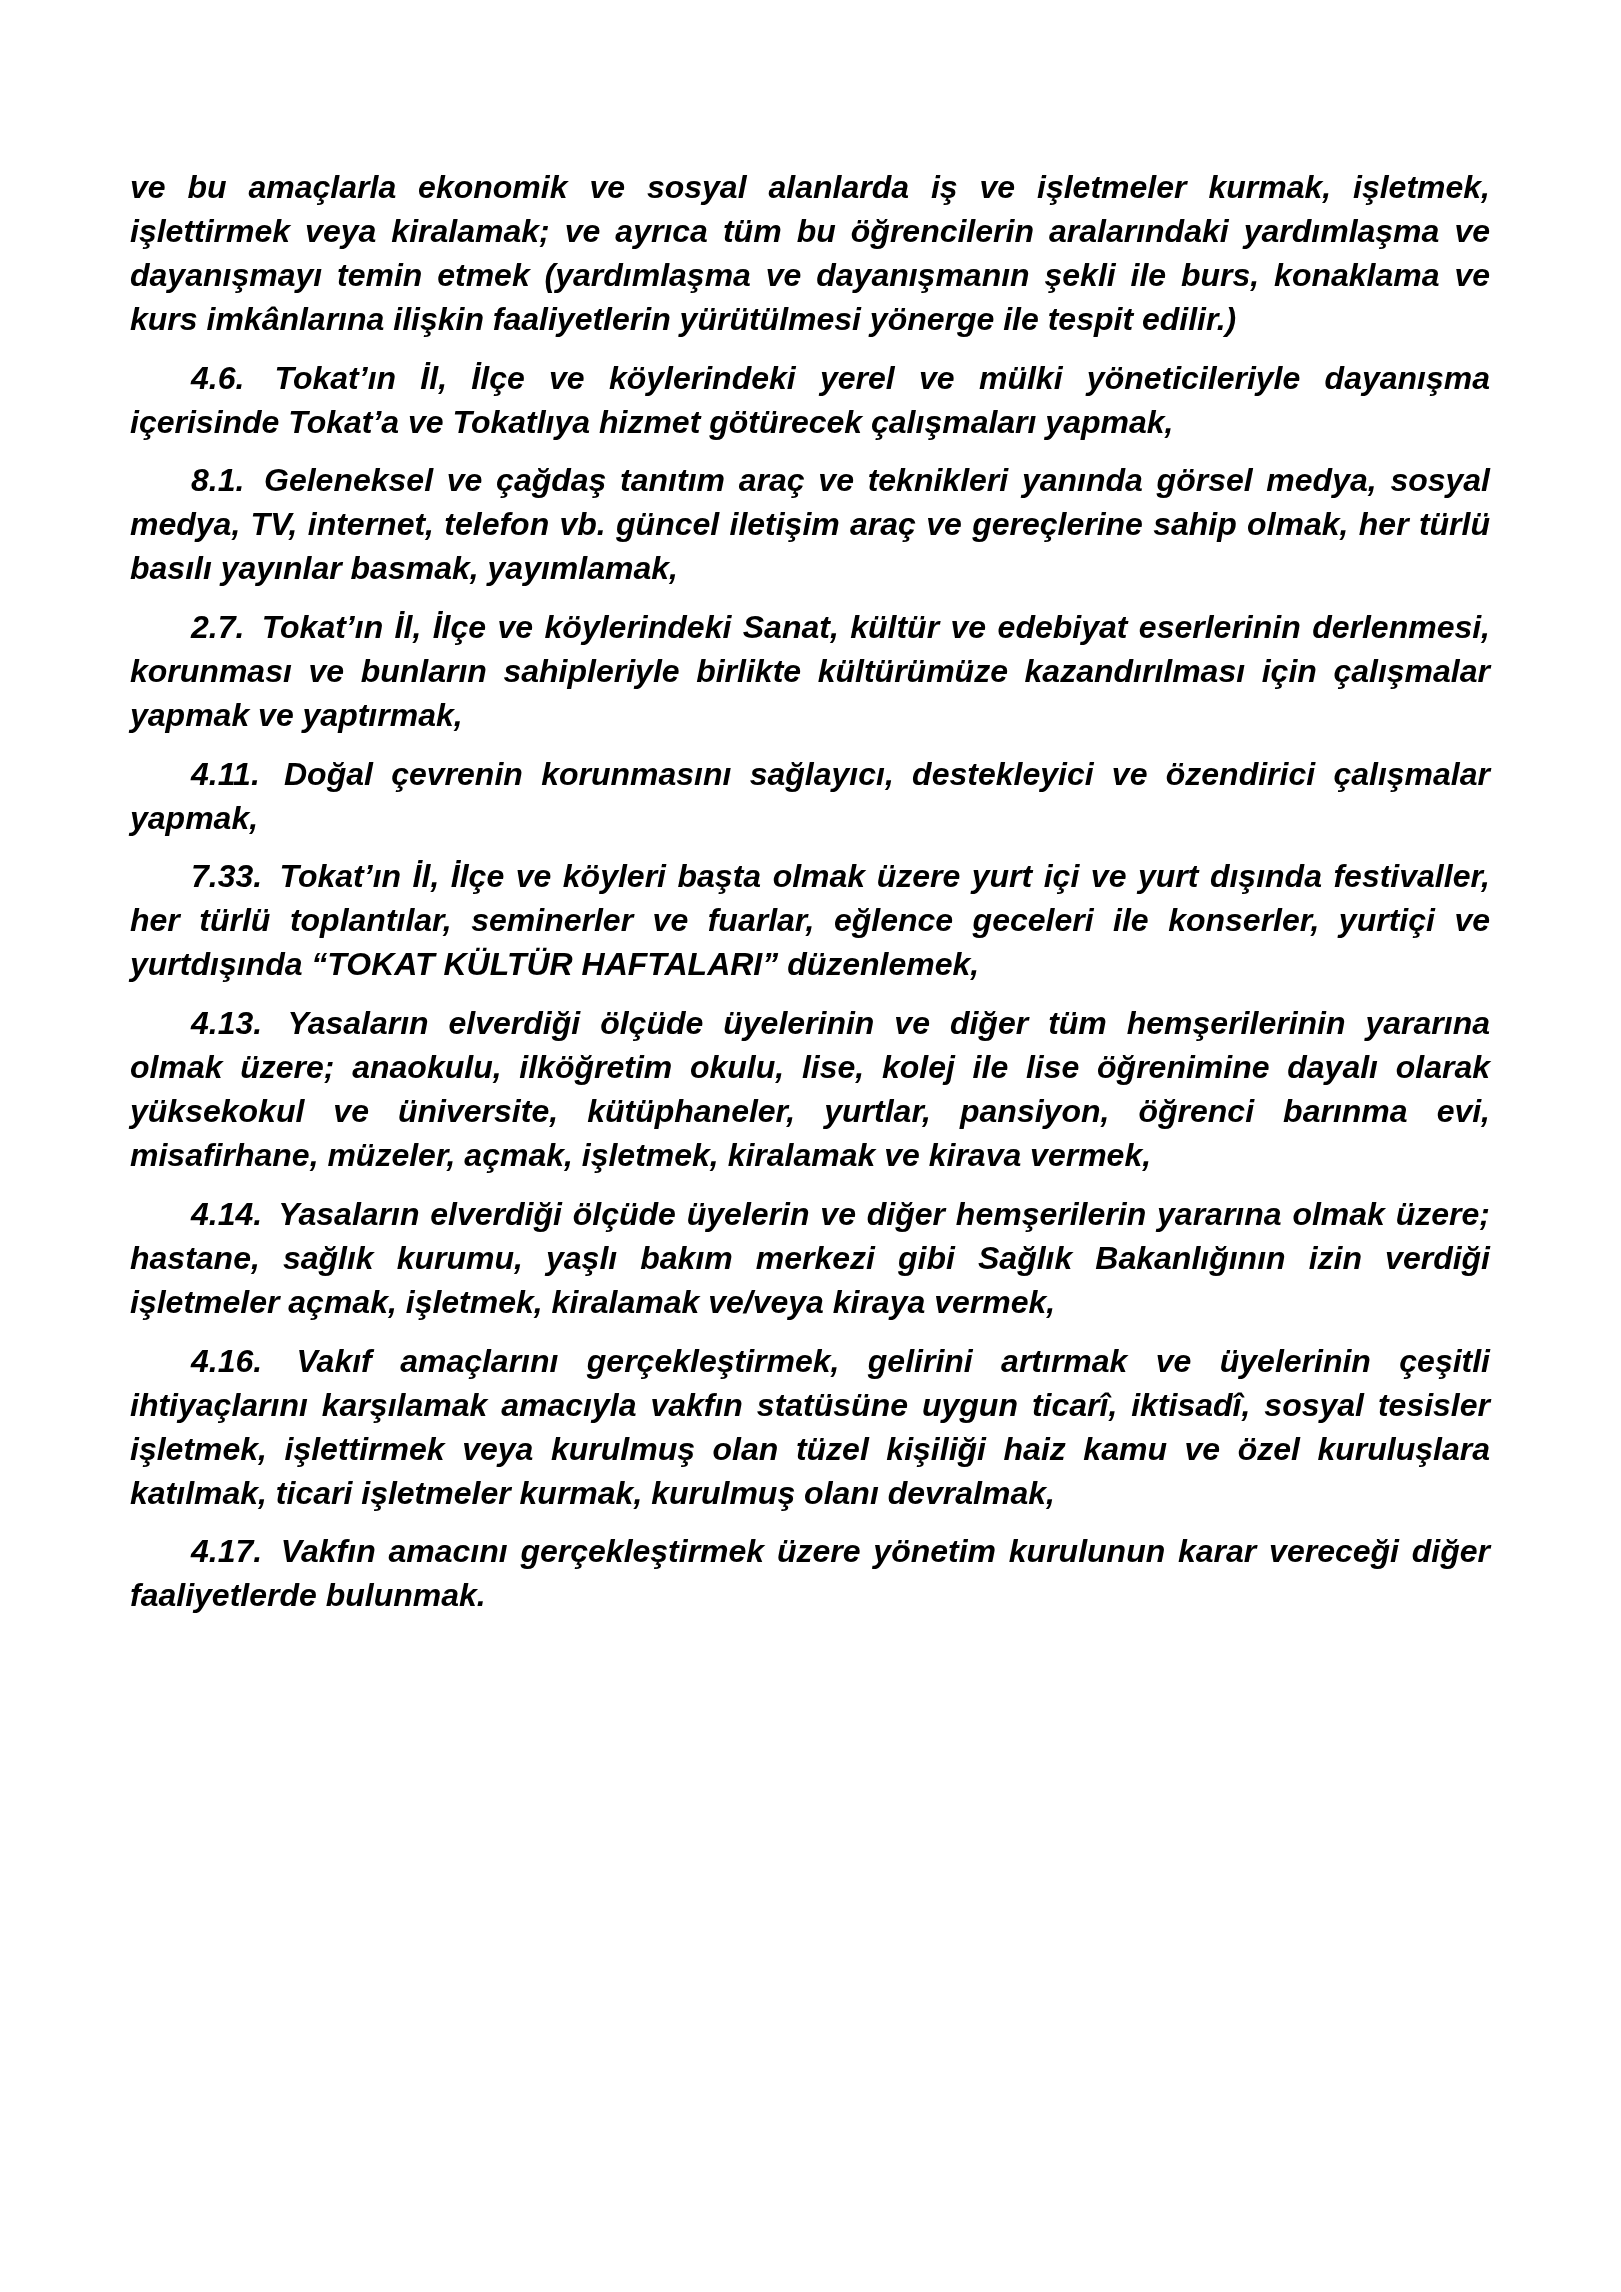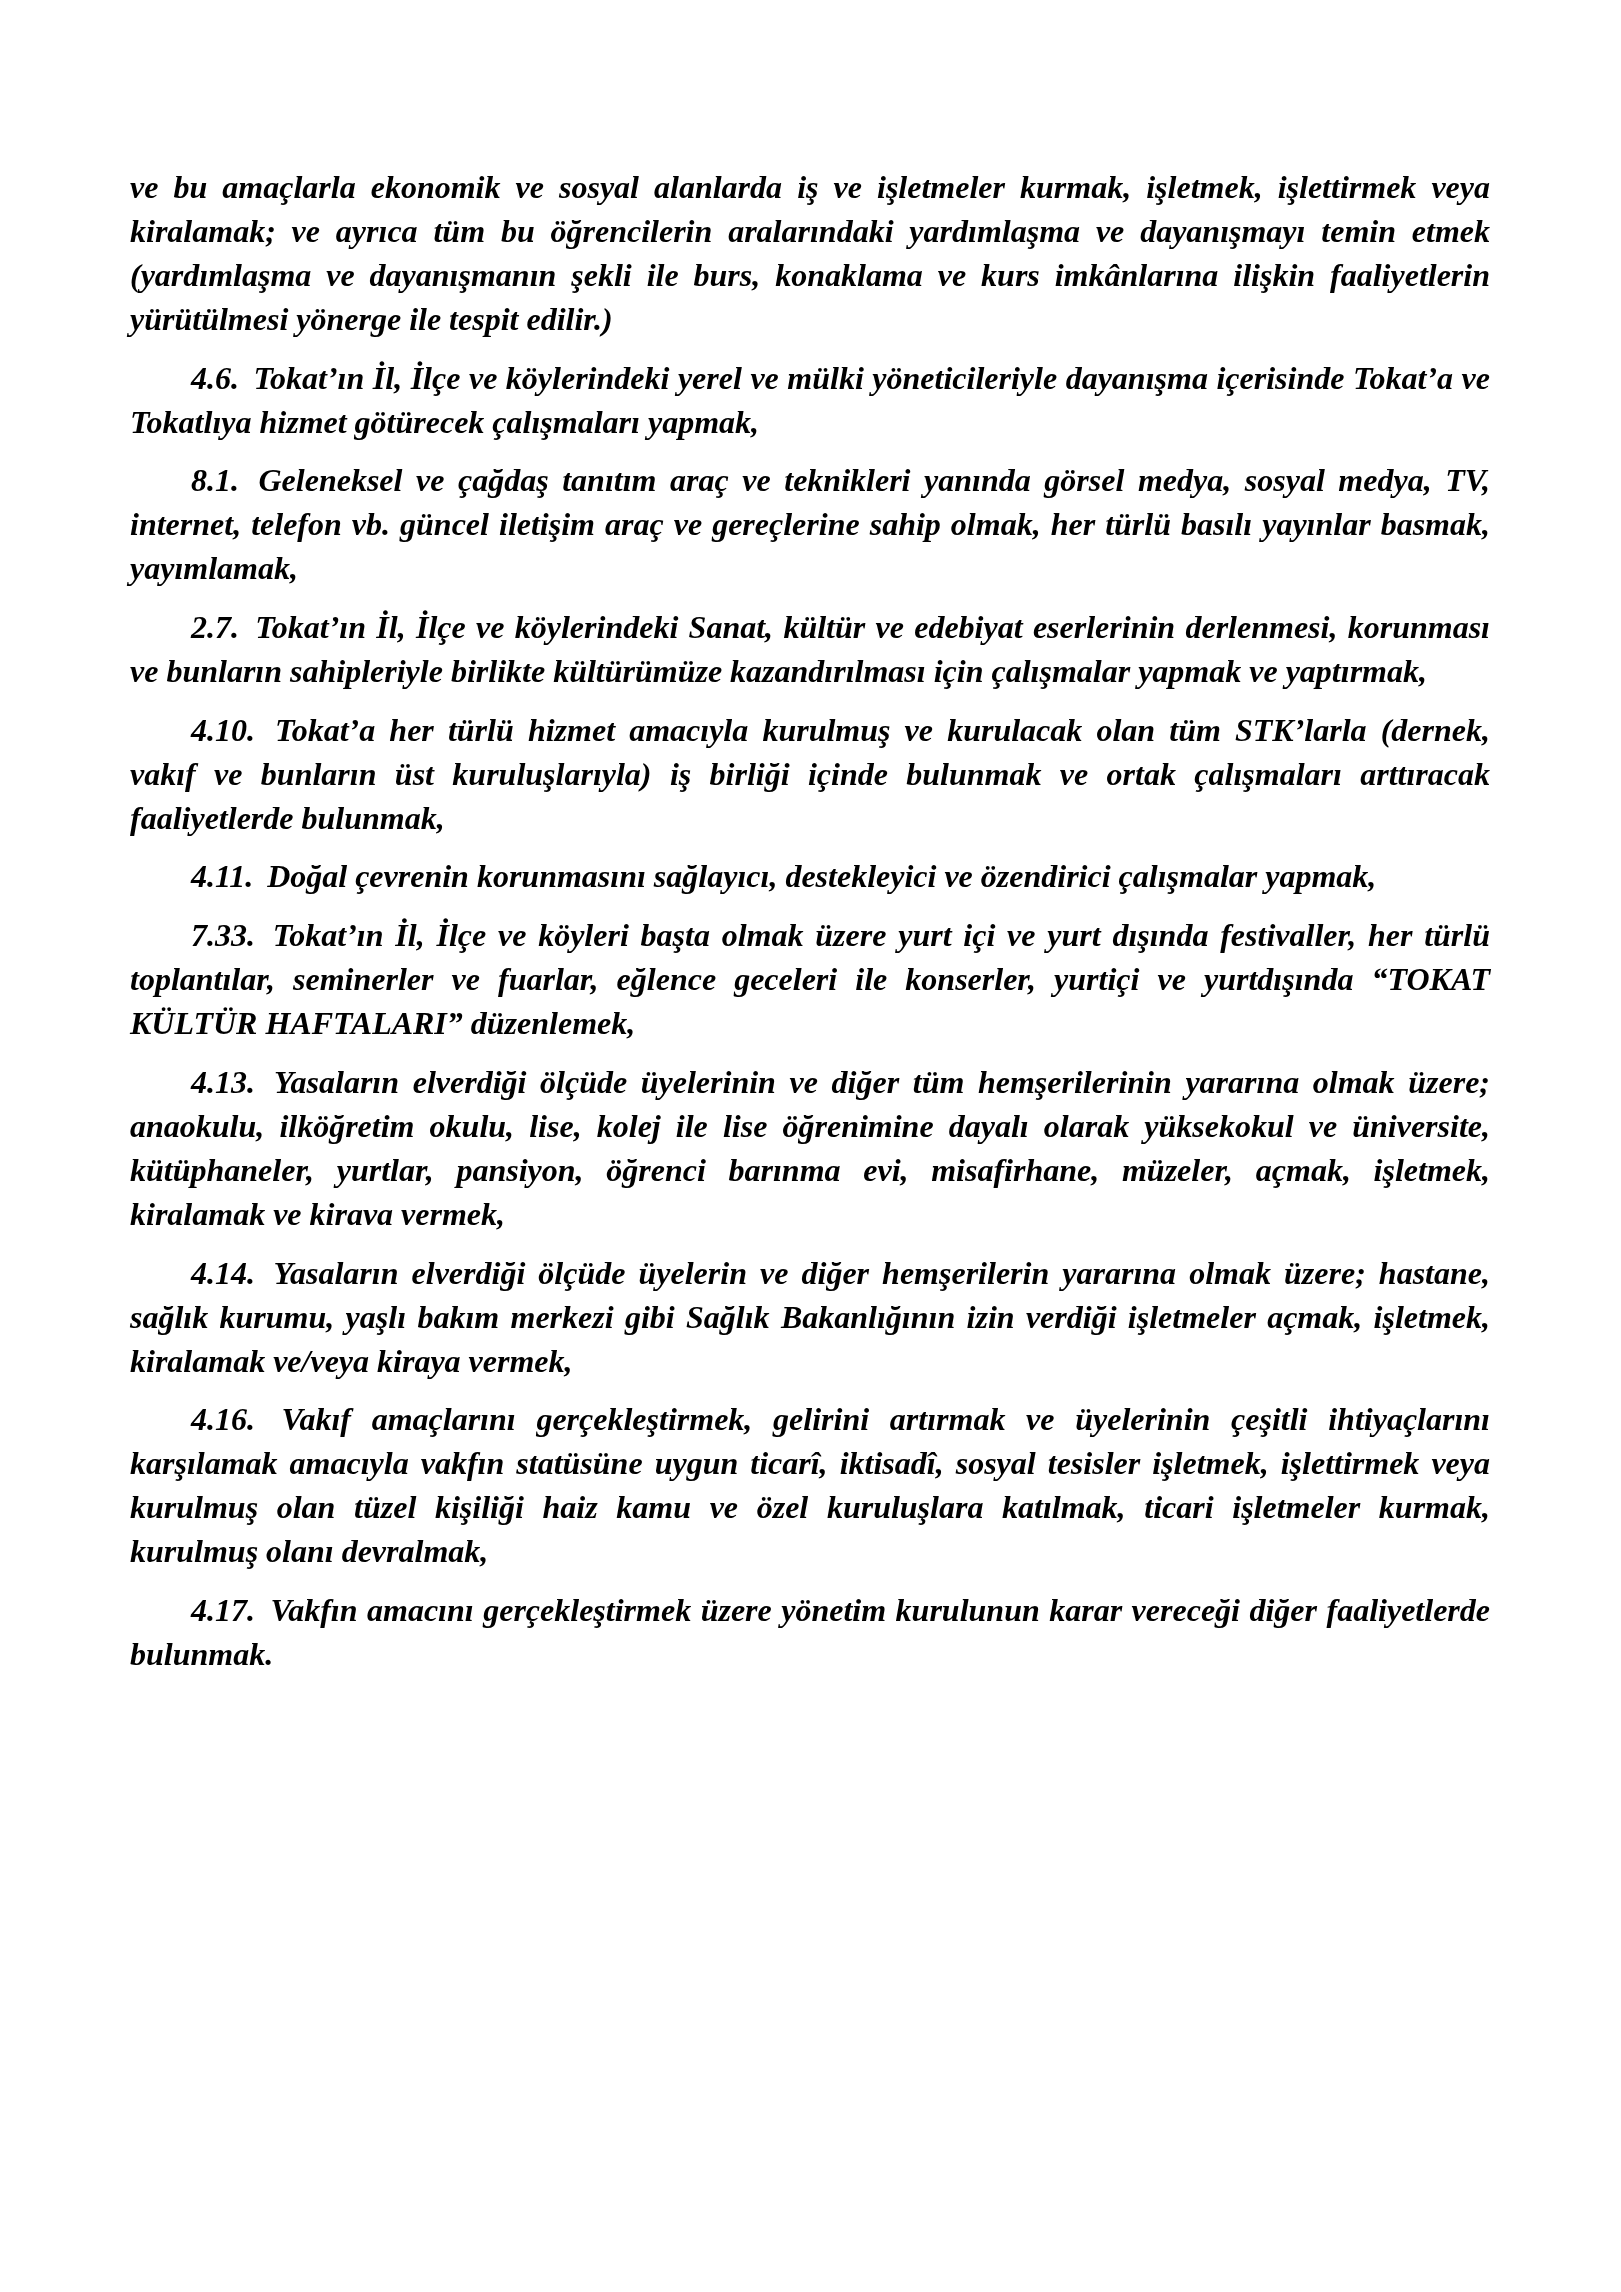--- a/index.html
+++ b/index.html
@@ -13,21 +13,21 @@
     height: 2293px;
     margin: 0 auto;
     background: #ffffff;
     box-sizing: border-box;
     padding: 165px 131px 0 130px;
     overflow: hidden;
   }
   .doc-body {
     width: 100%;
     color: #000000;
-    font-family: Liberation Serif, serif;
+    font-family: Liberation Sans, sans-serif;
     font-style: italic;
     font-weight: bold;
     font-size: 32px;
     line-height: 44px;
     text-align: justify;
   }
   .doc-body p.para {
     margin: 0 0 14.7px 0;
   }
   .doc-body p.para.indent {
@@ -42,21 +42,20 @@
 </style>
 </head>
 <body>
 
 <div class="page">
   <div class="doc-body">
       <p class="para"><span>ve bu amaçlarla ekonomik ve sosyal alanlarda iş ve işletmeler kurmak, işletmek, işlettirmek veya kiralamak; ve ayrıca tüm bu öğrencilerin aralarındaki yardımlaşma ve dayanışmayı temin etmek (yardımlaşma ve dayanışmanın şekli ile burs, konaklama ve kurs imkânlarına ilişkin faaliyetlerin yürütülmesi yönerge ile tespit edilir.)</span></p>
       <p class="para indent"><span class="para-number">4.6.</span> <span>Tokat’ın İl, İlçe ve köylerindeki yerel ve mülki yöneticileriyle dayanışma içerisinde Tokat’a ve Tokatlıya hizmet götürecek çalışmaları yapmak,</span></p>
       <p class="para indent"><span class="para-number">8.1.</span> <span>Geleneksel ve çağdaş tanıtım araç ve teknikleri yanında görsel medya, sosyal medya, TV, internet, telefon vb. güncel iletişim araç ve gereçlerine sahip olmak, her türlü basılı yayınlar basmak, yayımlamak,</span></p>
       <p class="para indent"><span class="para-number">2.7.</span> <span>Tokat’ın İl, İlçe ve köylerindeki Sanat, kültür ve edebiyat eserlerinin derlenmesi, korunması ve bunların sahipleriyle birlikte kültürümüze kazandırılması için çalışmalar yapmak ve yaptırmak,</span></p>
-      <p class="para indent"><span class="para-number">4.10.</span> <span>Tokat’a her türlü hizmet amacıyla kurulmuş ve kurulacak olan tüm STK’larla (dernek, vakıf ve bunların üst kuruluşlarıyla) iş birliği içinde bulunmak ve ortak çalışmaları arttıracak faaliyetlerde bulunmak,</span></p>
       <p class="para indent"><span class="para-number">4.11.</span> <span>Doğal çevrenin korunmasını sağlayıcı, destekleyici ve özendirici çalışmalar yapmak,</span></p>
       <p class="para indent"><span class="para-number">7.33.</span> <span>Tokat’ın İl, İlçe ve köyleri başta olmak üzere yurt içi ve yurt dışında festivaller, her türlü toplantılar, seminerler ve fuarlar, eğlence geceleri ile konserler, yurtiçi ve yurtdışında “TOKAT KÜLTÜR HAFTALARI” düzenlemek,</span></p>
       <p class="para indent"><span class="para-number">4.13.</span> <span>Yasaların elverdiği ölçüde üyelerinin ve diğer tüm hemşerilerinin yararına olmak üzere; anaokulu, ilköğretim okulu, lise, kolej ile lise öğrenimine dayalı olarak yüksekokul ve üniversite, kütüphaneler, yurtlar, pansiyon, öğrenci barınma evi, misafirhane, müzeler, açmak, işletmek, kiralamak ve kirava vermek,</span></p>
       <p class="para indent"><span class="para-number">4.14.</span> <span>Yasaların elverdiği ölçüde üyelerin ve diğer hemşerilerin yararına olmak üzere; hastane, sağlık kurumu, yaşlı bakım merkezi gibi Sağlık Bakanlığının izin verdiği işletmeler açmak, işletmek, kiralamak ve/veya kiraya vermek,</span></p>
       <p class="para indent"><span class="para-number">4.16.</span> <span>Vakıf amaçlarını gerçekleştirmek, gelirini artırmak ve üyelerinin çeşitli ihtiyaçlarını karşılamak amacıyla vakfın statüsüne uygun ticarî, iktisadî, sosyal tesisler işletmek, işlettirmek veya kurulmuş olan tüzel kişiliği haiz kamu ve özel kuruluşlara katılmak, ticari işletmeler kurmak, kurulmuş olanı devralmak,</span></p>
       <p class="para indent"><span class="para-number">4.17.</span> <span>Vakfın amacını gerçekleştirmek üzere yönetim kurulunun karar vereceği diğer faaliyetlerde bulunmak.</span></p>
     </div>
 </div>
 
 

